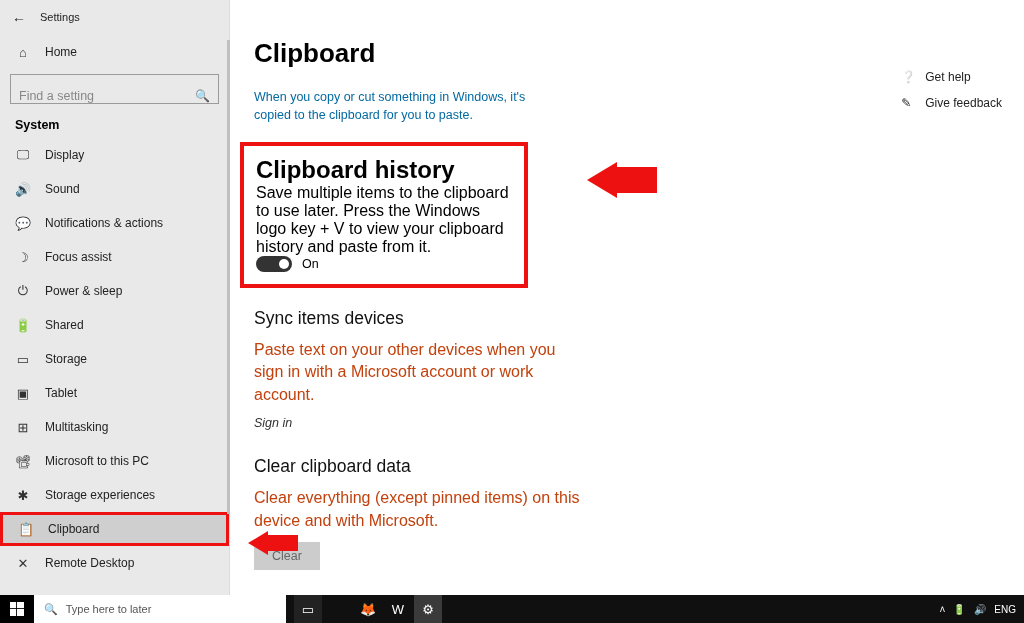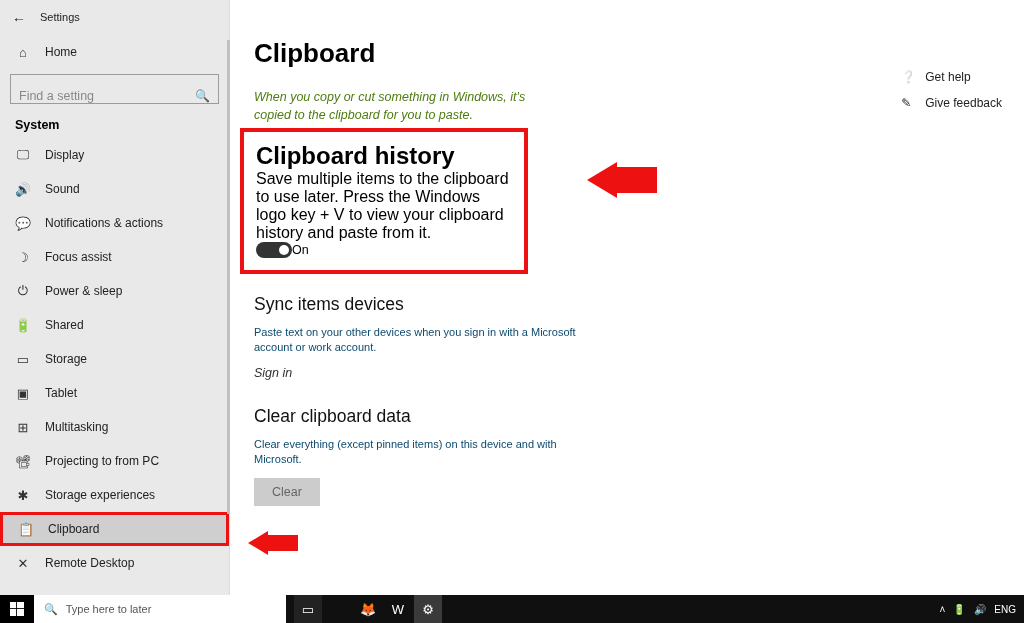--- a/index.html
+++ b/index.html
@@ -18,26 +18,26 @@
 .search-box input { flex: 1; border: none; background: transparent; font-size: 12.5px; outline: none; color: #666; }
 .search-box input::placeholder { color: #888; }
 .search-icon { color: #555; font-size: 12px; }
 .category { padding: 10px 15px 6px; font-size: 12.5px; font-weight: 600; }
 .nav { flex: 1; overflow: hidden; }
 .nav-item { height: 34px; display: flex; align-items: center; padding: 0 15px; gap: 14px; cursor: pointer; }
 .nav-item.selected { background: #cfcfcf; border: 3px solid #e11; border-right: 3px solid #e11; }
 
 .main { flex: 1; padding: 38px 0 0 24px; position: relative; }
 .page-title { font-size: 26px; font-weight: 600; margin-bottom: 20px; }
-.intro { font-size: 12.5px; color: #4d7c0f; max-width: 310px; line-height: 1.4; margin-bottom: 4px; font-style: italic; }
+.intro { font-size: 12.5px; color: #0369a1; max-width: 310px; line-height: 1.4; margin-bottom: 18px; }
 .section { max-width: 330px; margin-bottom: 26px; }
 .section h2 { font-size: 17.5px; font-weight: 400; margin-bottom: 10px; color: #111; }
-.section p { font-size: 11px; color: #0c4a6e; line-height: 1.4; margin-bottom: 10px; }
+.section p { font-size: 16px; color: #c2410c; line-height: 1.4; margin-bottom: 10px; }
 .highlight-box { border: 4px solid #e11; padding: 10px 12px 12px; margin-left: -14px; margin-bottom: 20px; width: 288px; position: relative; }
-.toggle-row { display: flex; align-items: center; }
+.toggle-row { display: flex; align-items: center; gap: 10px; }
 .toggle { width: 36px; height: 16px; border-radius: 10px; background: #333; position: relative; cursor: pointer; }
 .toggle .knob { width: 10px; height: 10px; border-radius: 50%; background: #fff; position: absolute; top: 3px; right: 3px; }
 .toggle-label { font-size: 12.5px; }
 .link { font-size: 12.5px; color: #333; cursor: pointer; font-style: italic; }
 .clear-btn { width: 66px; height: 28px; background: #ccc; border: none; font-size: 12.5px; color: #666; cursor: default; }
 
 .right-col { position: absolute; right: 22px; top: 70px; display: flex; flex-direction: column; gap: 12px; }
 .right-link { display: flex; align-items: center; gap: 10px; font-size: 12px; color: #222; cursor: pointer; }
 .right-link .ricon { width: 14px; font-size: 12px; }
 
@@ -116,21 +116,21 @@
       <div class="nav-item">
           <span class="icon">▣</span>
           <span>Tablet</span>
         </div>
       <div class="nav-item">
           <span class="icon">⊞</span>
           <span>Multitasking</span>
         </div>
       <div class="nav-item">
           <span class="icon">📽</span>
-          <span>Projecting to from PC</span>
+          <span>Microsoft to this PC</span>
         </div>
       <div class="nav-item">
           <span class="icon">✱</span>
           <span>Storage experiences</span>
         </div>
       <div class="nav-item selected">
           <span class="icon">📋</span>
           <span>Clipboard</span>
         </div>
       <div class="nav-item">

